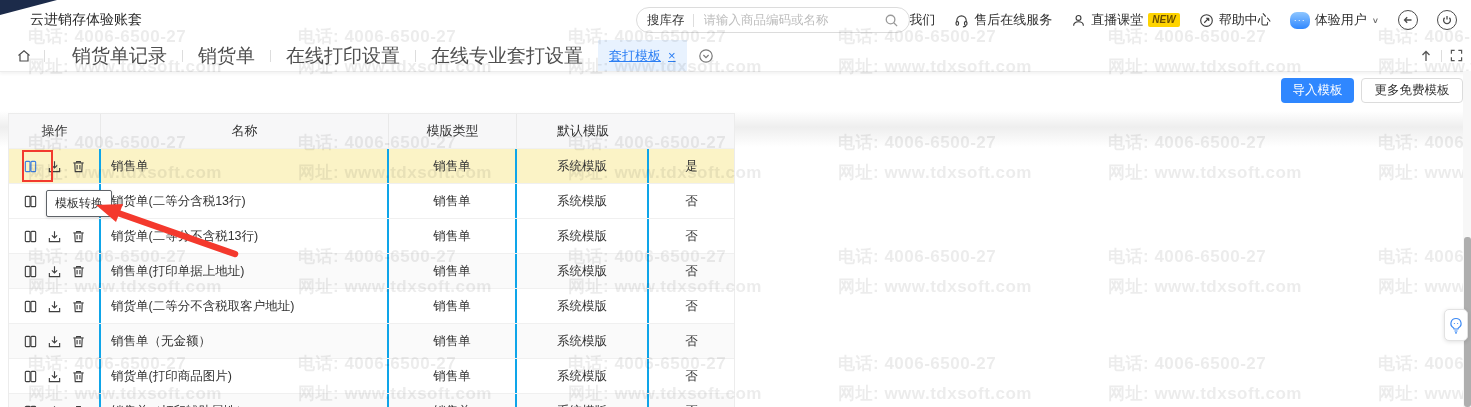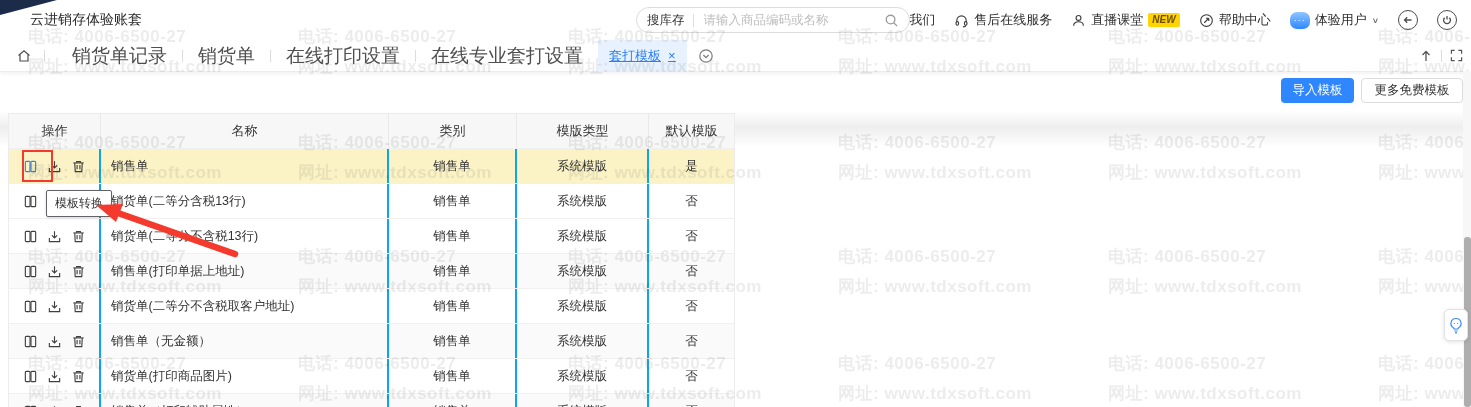--- a/index.html
+++ b/index.html
@@ -268,21 +268,20 @@
 
   <button class="toolbar-btn btn-primary">导入模板</button>
   <button class="toolbar-btn btn-secondary">更多免费模板</button>
 
   <div class="scroll-shadow"></div>
 
   <div class="tpl-table">
     <div class="t-head">
       <div class="cell">操作</div>
       <div class="cell">名称</div>
-      <div class="cell">类别</div>
       <div class="cell">模版类型</div>
       <div class="cell">默认模版</div>
     </div>
     <div id="t-body">
         <div class="t-row selected">
           <div class="cell">
        <span class="op-icons">
          <span class="ic">
                 <svg width="15" height="15" viewBox="0 0 16 16" fill="none" stroke="#3c7fe0" stroke-width="1.2">
     <rect x="2.5" y="2.5" width="5" height="11" rx="1"></rect>

